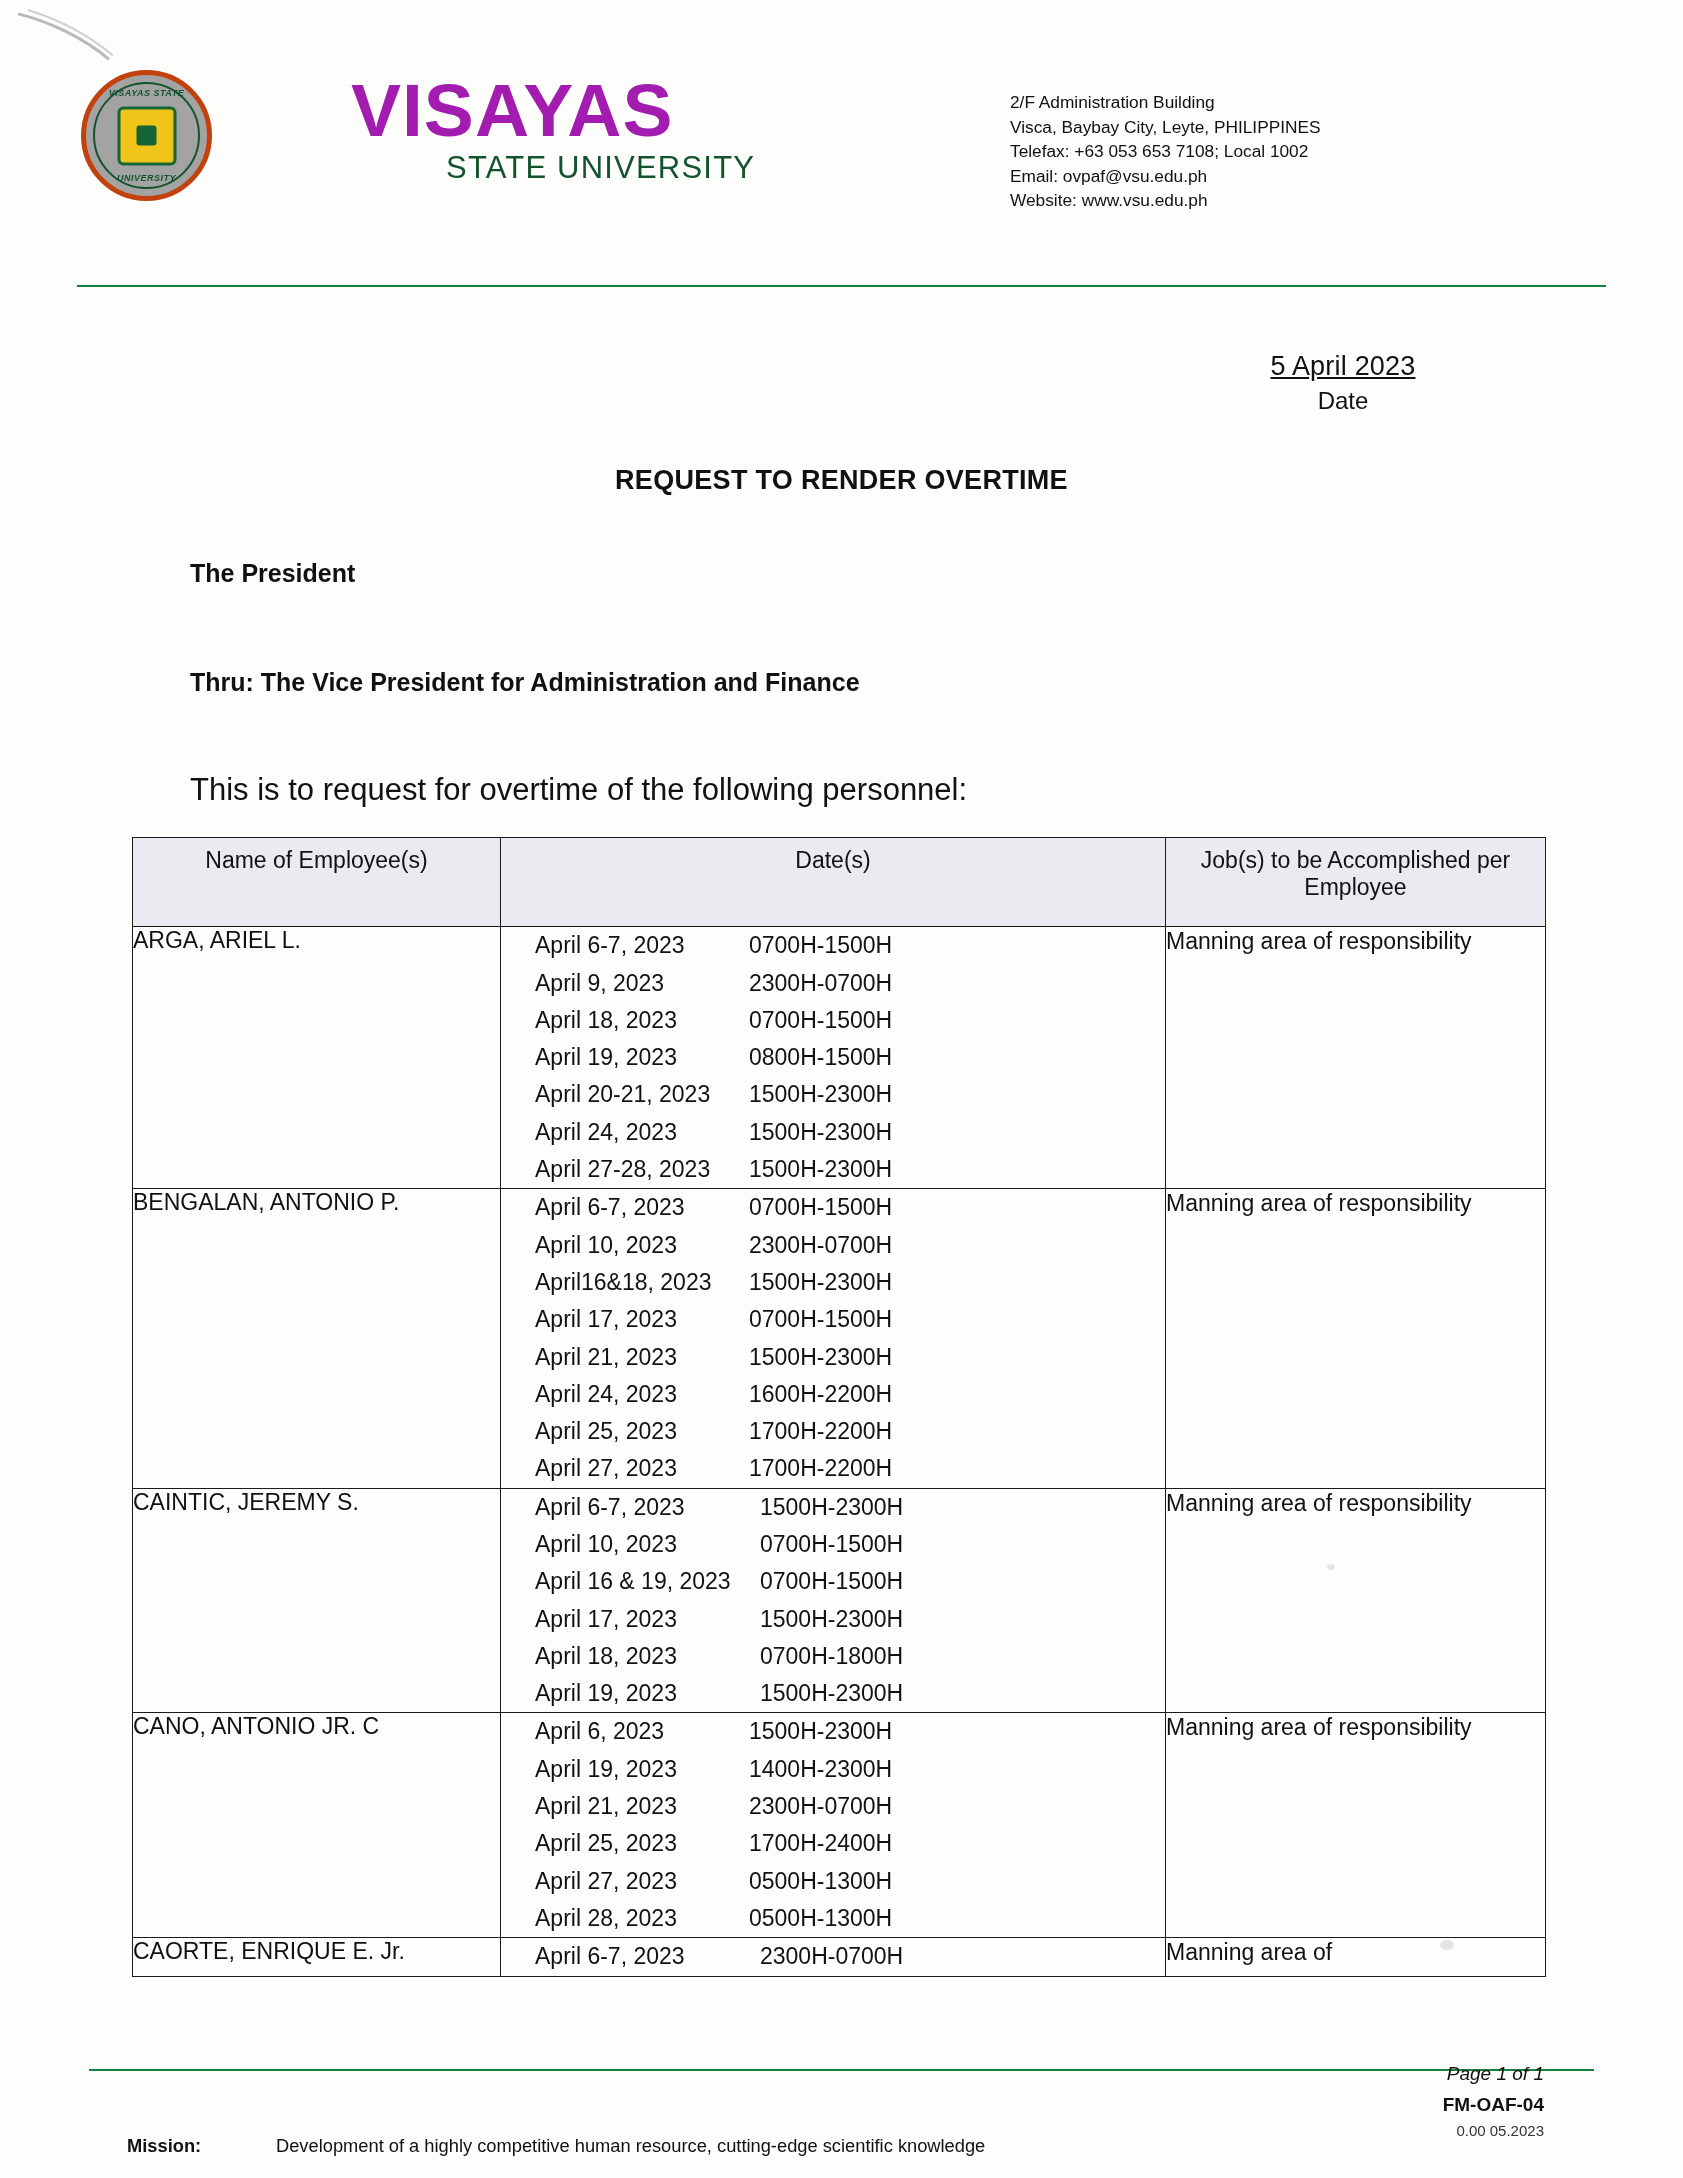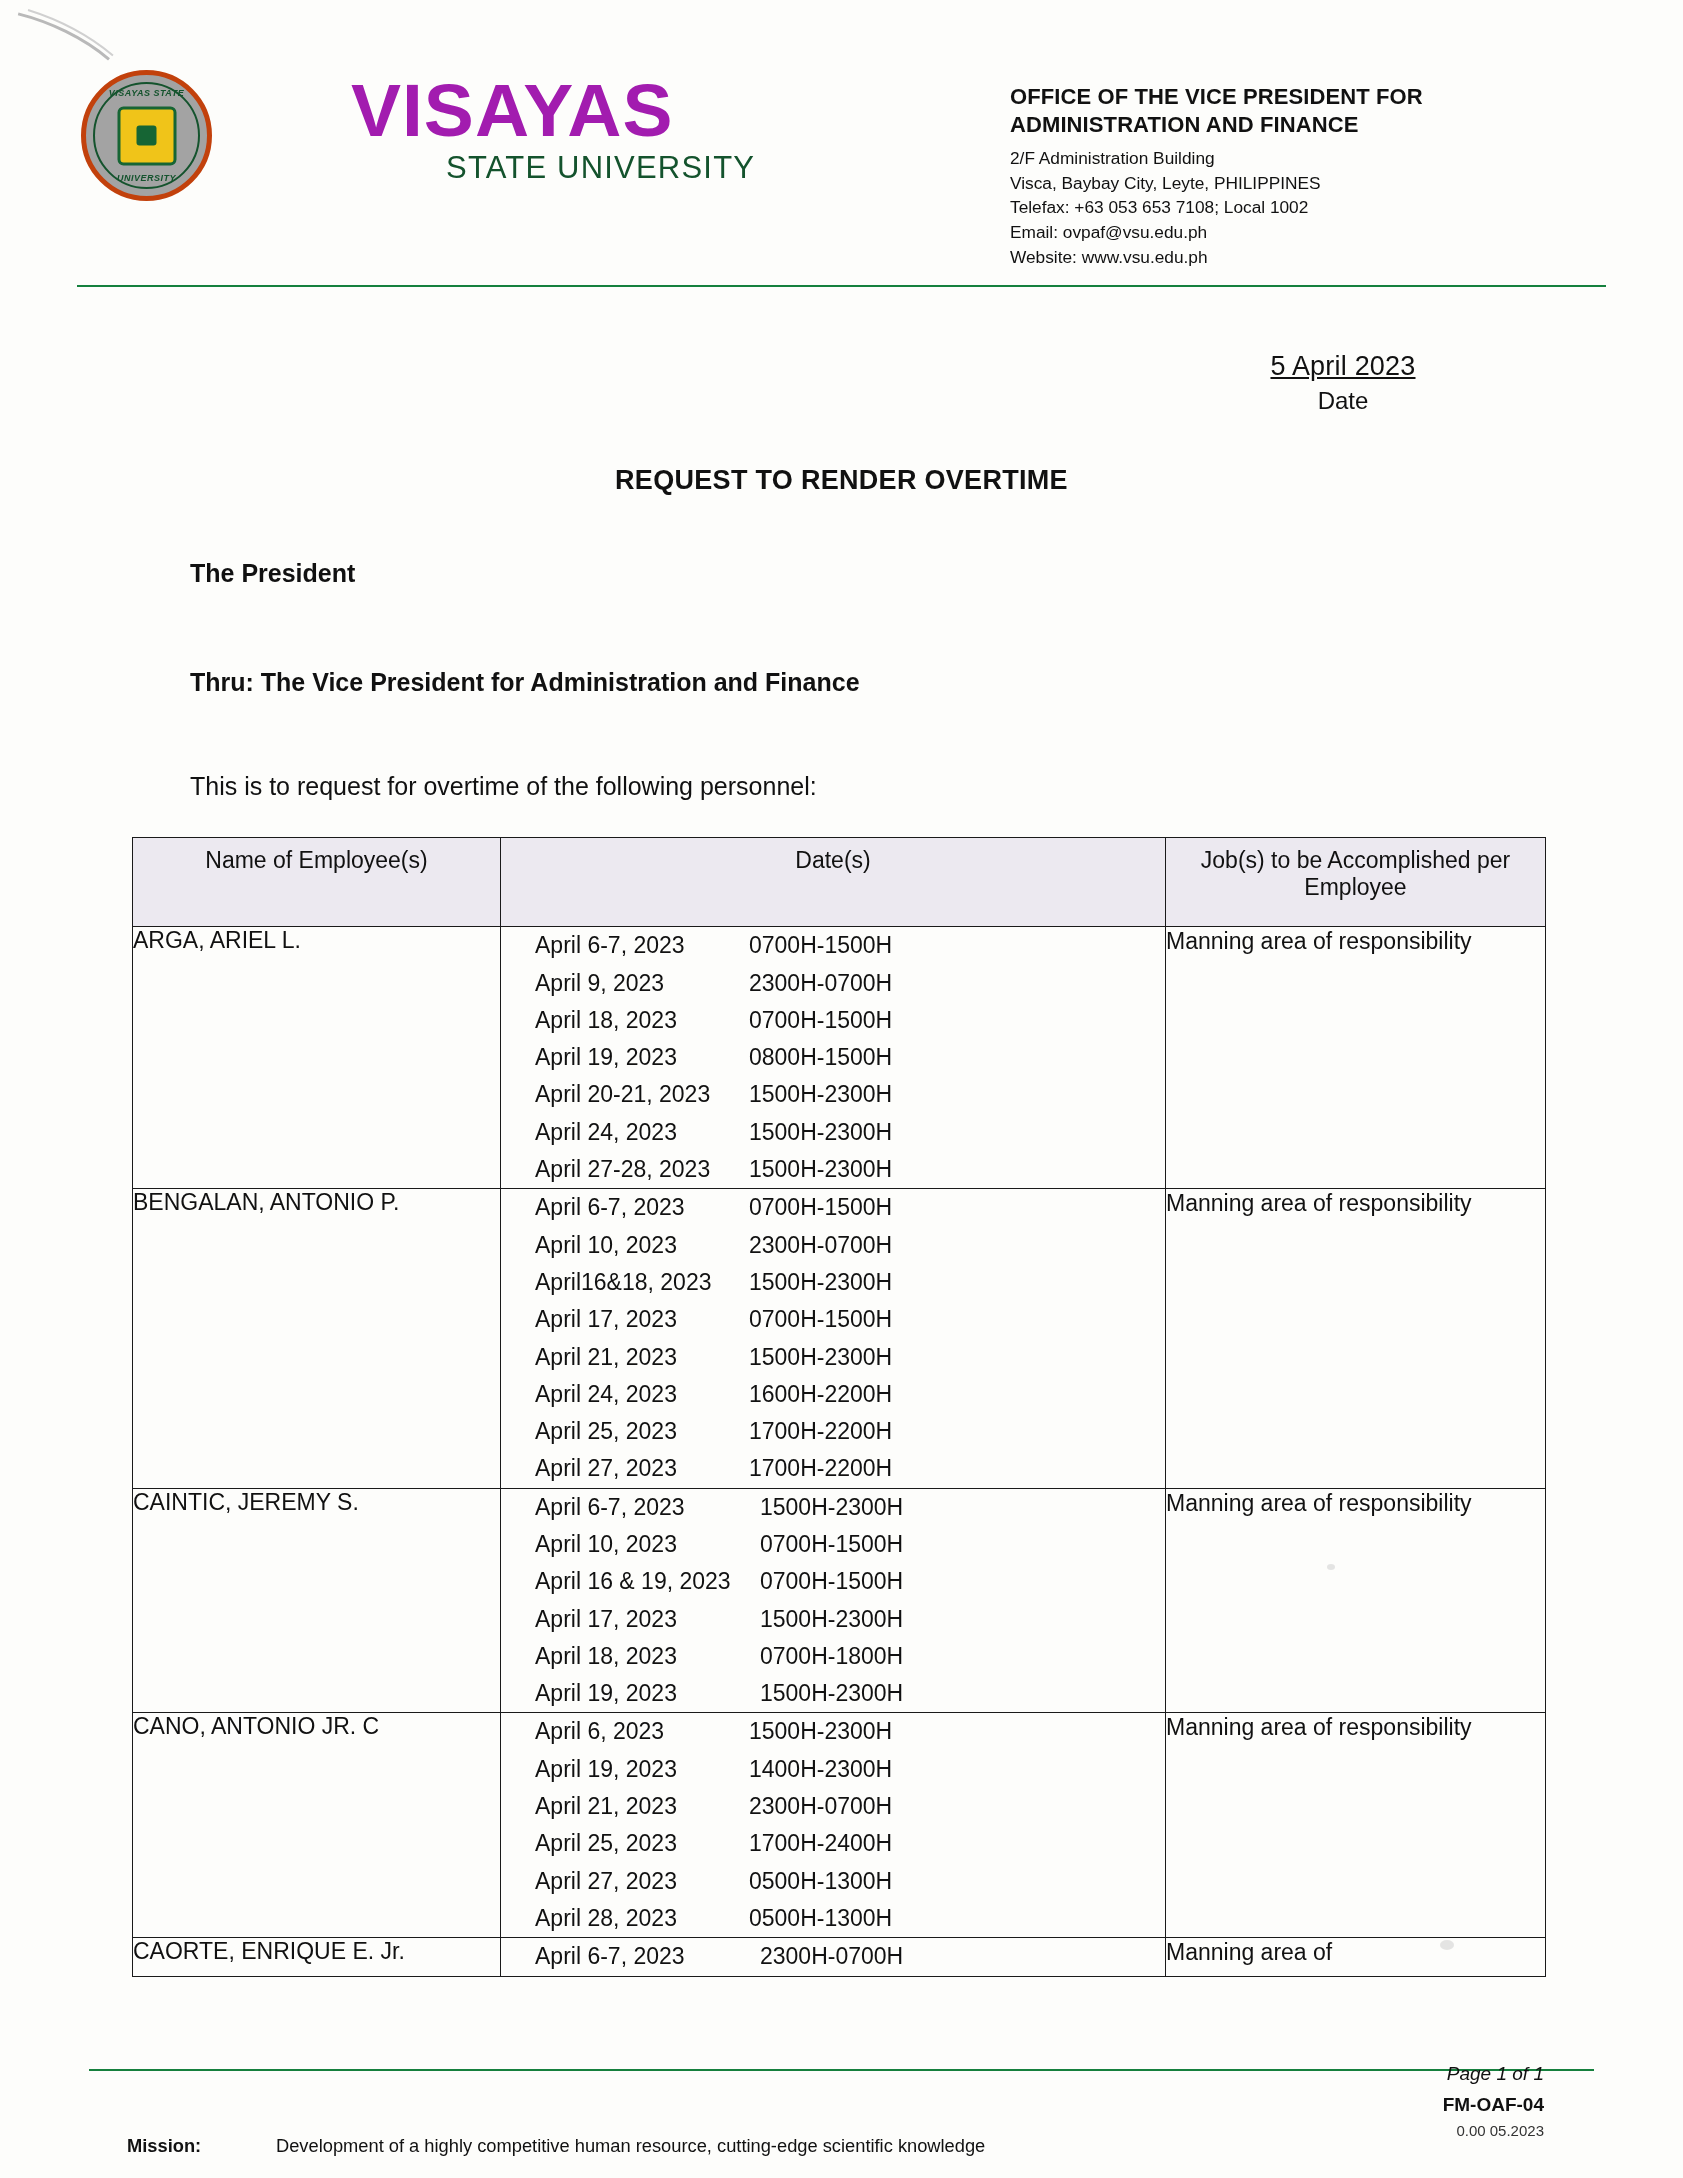--- a/index.html
+++ b/index.html
@@ -174,21 +174,21 @@
     position: absolute;
     left: 190px;
     top: 668px;
     font-size: 25px;
     font-weight: bold;
   }
   .intro {
     position: absolute;
     left: 190px;
     top: 772px;
-    font-size: 25px;
+    font-size: 31px;
   }
 
   
   table.ot {
     position: absolute;
     left: 132px;
     top: 837px;
     width: 1414px;
     border-collapse: collapse;
     table-layout: fixed;
@@ -312,21 +312,20 @@
         <div class="seal-text-bottom">UNIVERSITY</div>
       </div>
     </div>
 
     <div class="univ-name">
       <div class="big">VISAYAS</div>
       <div class="small">STATE UNIVERSITY</div>
     </div>
 
     <div class="office-block">
-      <div class="office-title">OFFICE OF THE VICE PRESIDENT FOR ADMINISTRATION AND FINANCE</div>
       <div class="office-lines">
         <div>2/F Administration Building</div>
         <div>Visca, Baybay City, Leyte, PHILIPPINES</div>
         <div>Telefax: +63 053 653 7108; Local 1002</div>
         <div>Email: ovpaf@vsu.edu.ph</div>
         <div>Website: www.vsu.edu.ph</div>
       </div>
     </div>
   </div>
   <div class="header-rule"></div>

